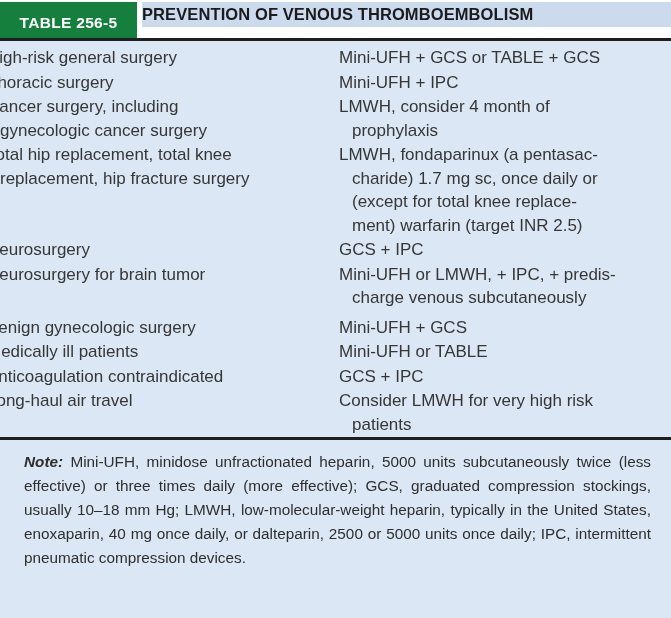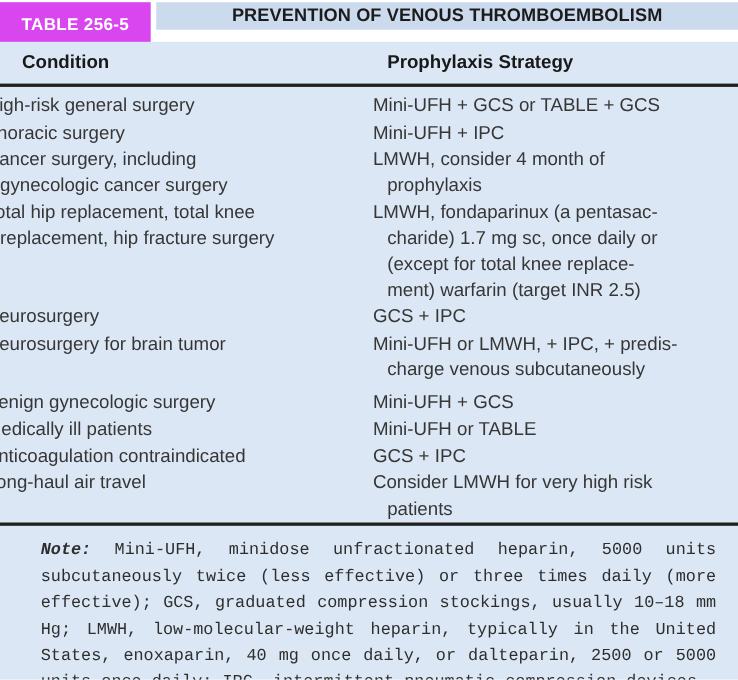--- a/index.html
+++ b/index.html
@@ -8,25 +8,25 @@
     background: #ffffff;
     font-family: "Liberation Sans", sans-serif;
     -webkit-font-smoothing: antialiased;
   }
   .card { position: relative; width: 671px; height: 618px; background: #ffffff; overflow: hidden; }
 
   
   .titlebar { position: relative; height: 38px; background: #ffffff; }
   .title-strip {
     position: absolute; left: 142px; right: 0; top: 2px; height: 25px;
-    background: #ccdaee; display: flex; align-items: center;  justify-content: center;
+    background: #ccdaee; display: flex; align-items: center; 
   }
   .label-box {
     position: absolute; left: 0; top: 2px; width: 137px; height: 41px;
-    background: #d946ef; color: #ffffff;
+    background: #15803d; color: #ffffff;
     display: flex; align-items: center; justify-content: center;
     font-weight: bold; font-size: 15.5px; letter-spacing: 0.3px;
   }
   .title-text { font-weight: bold; font-size: 16.5px; color: #1b1b1b; letter-spacing: 0.1px; }
 
   
   .panel { position: absolute; top: 38px; left: 0; right: 0; bottom: 0; background: #dce7f5; }
 
   .colheads { height: 38px; display: flex; align-items: center; font-weight: bold; font-size: 17px; color: #191919; }
   .colheads .c1 { width: 352px; padding-left: 20px; box-sizing: border-box; }
@@ -38,45 +38,41 @@
     border-collapse: collapse; table-layout: fixed; width: 100%;
     margin-top: 5px; font-size: 17px; line-height: 23.5px; color: #363636;
   }
   table.body td { vertical-align: top; padding: 0 0 1px 0; white-space: pre-line; }
   td.c1 { width: 352px; padding-left: 33px; text-indent: -13px; box-sizing: border-box; }
   td.c2 { padding-left: 13px; text-indent: -13px; padding-right: 6px; }
   tr.gap td { padding-top: 5px; }
   .it { }
 
   .note {
-    padding: 10px 20px 0 37px; font-size: 15.3px; line-height: 24px;
-    text-align: justify; color: #2e2e2e; font-family: Liberation Mono, monospace;
+    padding: 10px 20px 0 24px; font-size: 15.3px; line-height: 24px;
+    text-align: justify; color: #2e2e2e;
   }
   .note .nb { font-weight: bold; font-style: italic; }
 </style>
 </head>
 <body>
 
 <div class="card">
 
   <div class="titlebar">
     <div class="title-strip">
       <span class="title-text">PREVENTION OF VENOUS THROMBOEMBOLISM</span>
     </div>
     <div class="label-box">
       <span>TABLE 256-5</span>
     </div>
   </div>
 
   <div class="panel">
 
-    <div class="colheads">
-      <div class="c1">Condition</div>
-      <div class="c2">Prophylaxis Strategy</div>
-    </div>
 
     <div class="rule"></div>
 
     <table class="body">
       <tbody>
           <tr>
         <td class="c1">High-risk general surgery</td>
         <td class="c2"><span>Mini-UFH + GCS </span><span class="it">or</span><span> TABLE + GCS</span></td>
       </tr>
       <tr>

